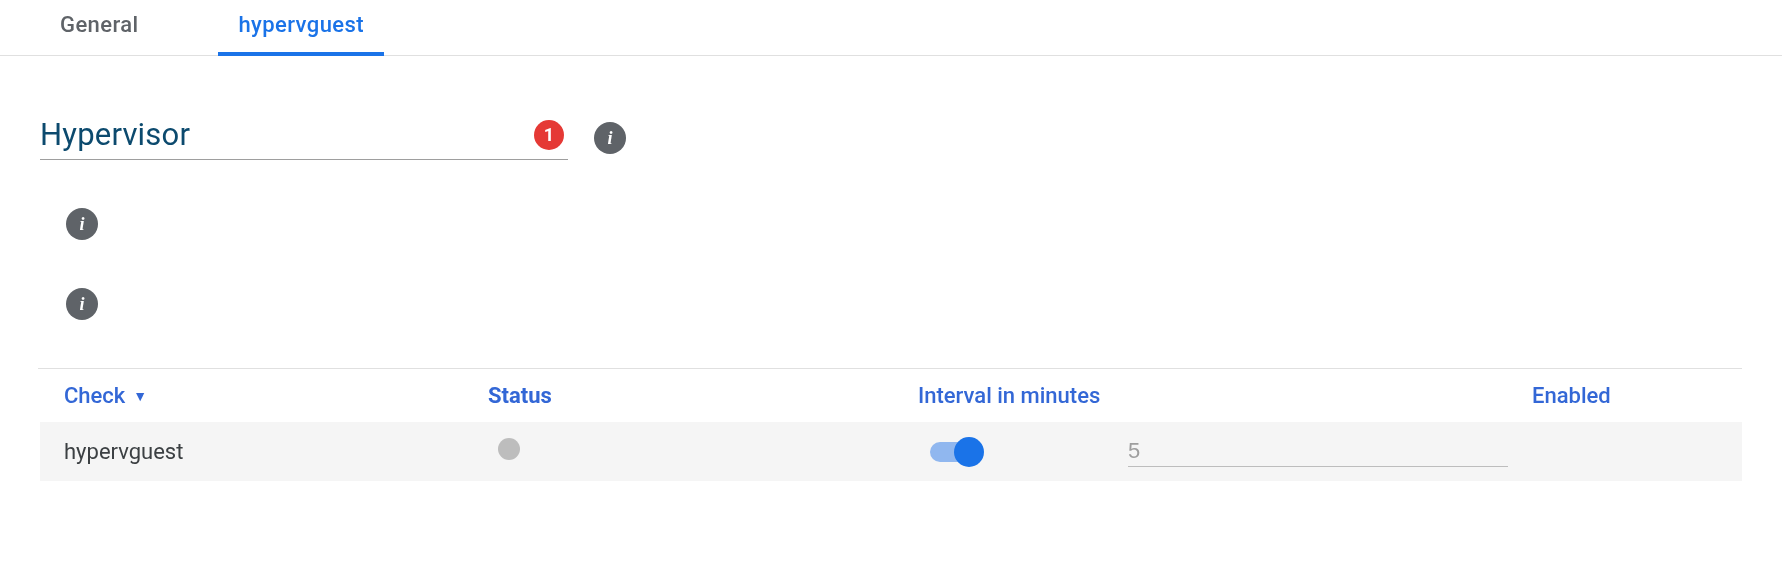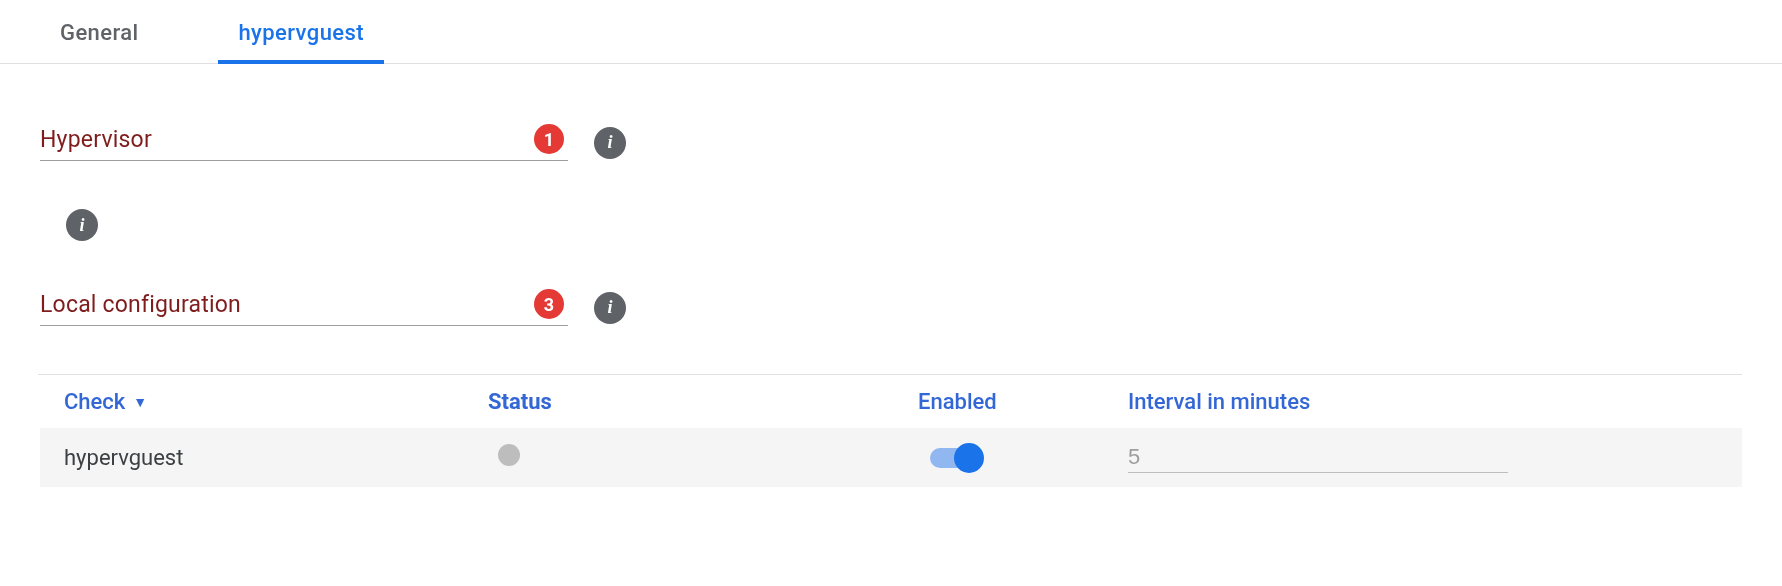--- a/index.html
+++ b/index.html
@@ -15,21 +15,21 @@
       width: 1782px;
     }
     .tabs {
       display: flex;
       padding-left: 40px;
       border-bottom: 1px solid #e0e0e0;
       gap: 60px;
       align-items: flex-end;
     }
     .tab {
-      padding: 20px 20px 18px 20px;
+      padding: 12px 20px 18px 20px;
       font-size: 22px;
       font-weight: 500;
       letter-spacing: 0.4px;
       color: #5f6368;
       cursor: pointer;
       position: relative;
     }
     .tab.active {
       color: #1a73e8;
     }
@@ -53,22 +53,22 @@
     .field {
       width: 528px;
       position: relative;
       border-bottom: 1px solid #9e9e9e;
       padding-bottom: 6px;
       display: flex;
       align-items: center;
       justify-content: space-between;
     }
     .field-label {
-      font-size: 23px;
-      color: #7f1d1d;
+      font-size: 31px;
+      color: #0c4a6e;
       letter-spacing: 0.2px;
     }
     .annotation-badge {
       width: 30px;
       height: 30px;
       background: #e53935;
       border-radius: 50%;
       color: #fff;
       font-weight: 700;
       font-size: 18px;
@@ -184,37 +184,33 @@
       <span class="annotation-badge">1</span>
     </div>
     <div class="info-icon">i</div>
   </div>
 
   <div class="field-row">
     <div class="info-icon">i</div>
   </div>
 
   <div class="field-row">
-    <div class="field">
-      <span class="field-label">Local configuration</span>
-      <span class="annotation-badge">3</span>
-    </div>
     <div class="info-icon">i</div>
   </div>
 
   <div class="table-wrap">
     <div class="table-divider"></div>
     <div class="thead">
       <div class="th col-check">
         <span>Check</span>
         <span class="sort-caret">▼</span>
       </div>
       <div class="th col-status">Status</div>
+      <div class="th col-interval">Interval in minutes</div>
       <div class="th col-enabled">Enabled</div>
-      <div class="th col-interval">Interval in minutes</div>
     </div>
     <div class="trow">
       <div class="td col-check">hypervguest</div>
       <div class="td col-status">
         <span class="status-dot"></span>
       </div>
       <div class="td col-enabled">
         <div class="toggle">
           <div class="toggle-knob"></div>
         </div>

